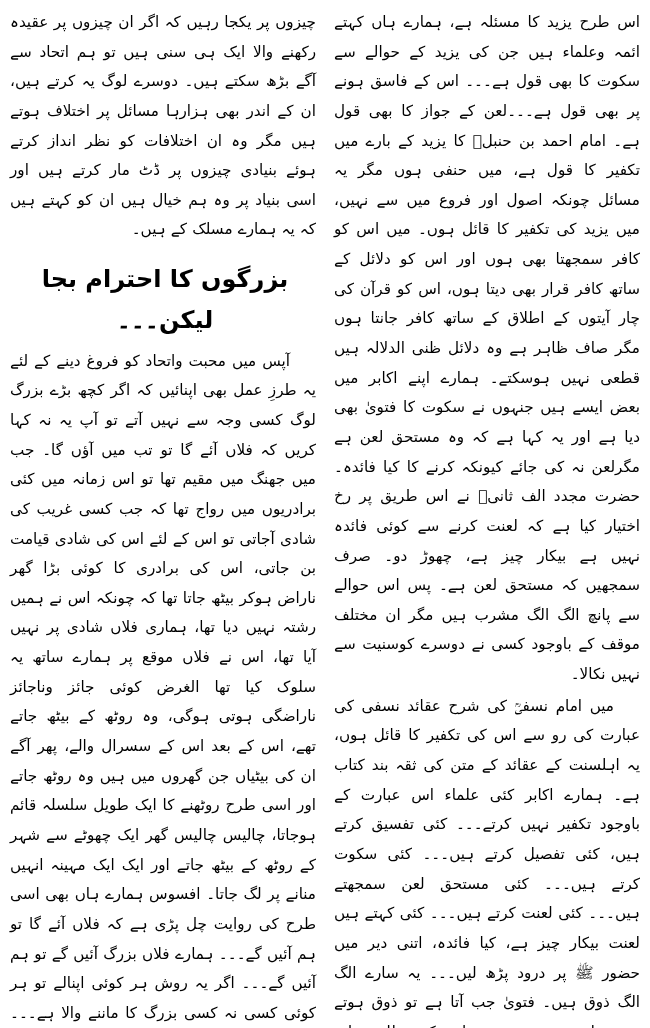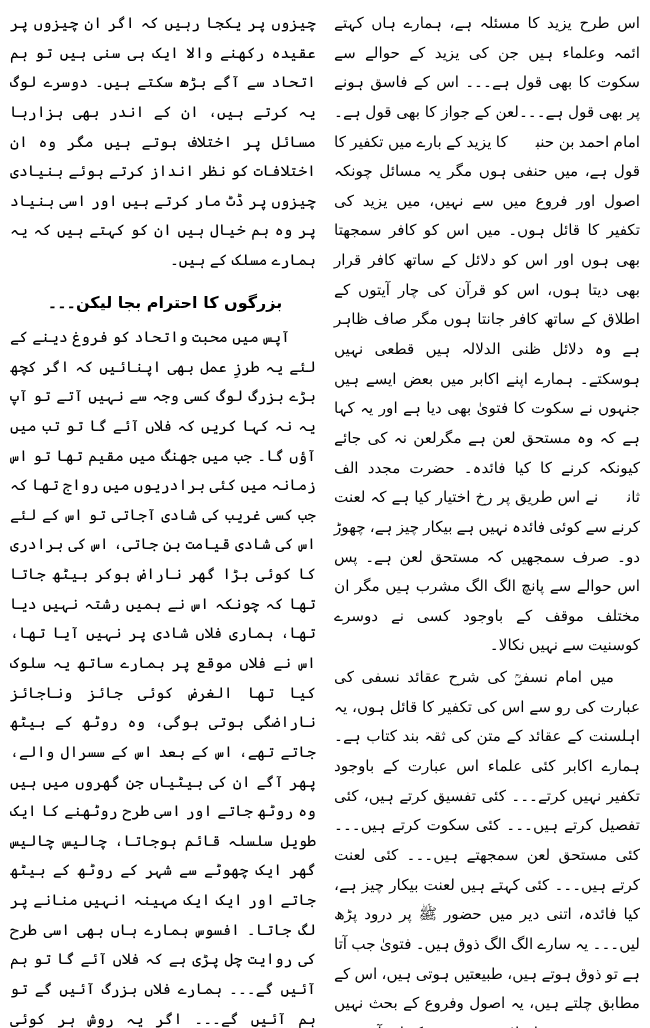--- a/index.html
+++ b/index.html
@@ -36,27 +36,26 @@
     text-align: justify;
     text-align-last: right;
     unicode-bidi: embed;
   }
   .para {
     margin: 0 0 2px 0;
     font-size: 15.2px;
     line-height: 1.95;
     letter-spacing: 0.1px;
     word-spacing: 0.4px;
-    font-family: Liberation Serif, serif;
   }
   .para.indent {
     text-indent: 26px;
   }
   .heading {
-    font-size: 16px;
+    font-size: 24px;
     font-weight: bold;
     text-align: center;
     text-align-last: center;
     margin: 14px 0 6px 4px;
     line-height: 1.7;
   }
   
 </style>
 </head>
 <body>

